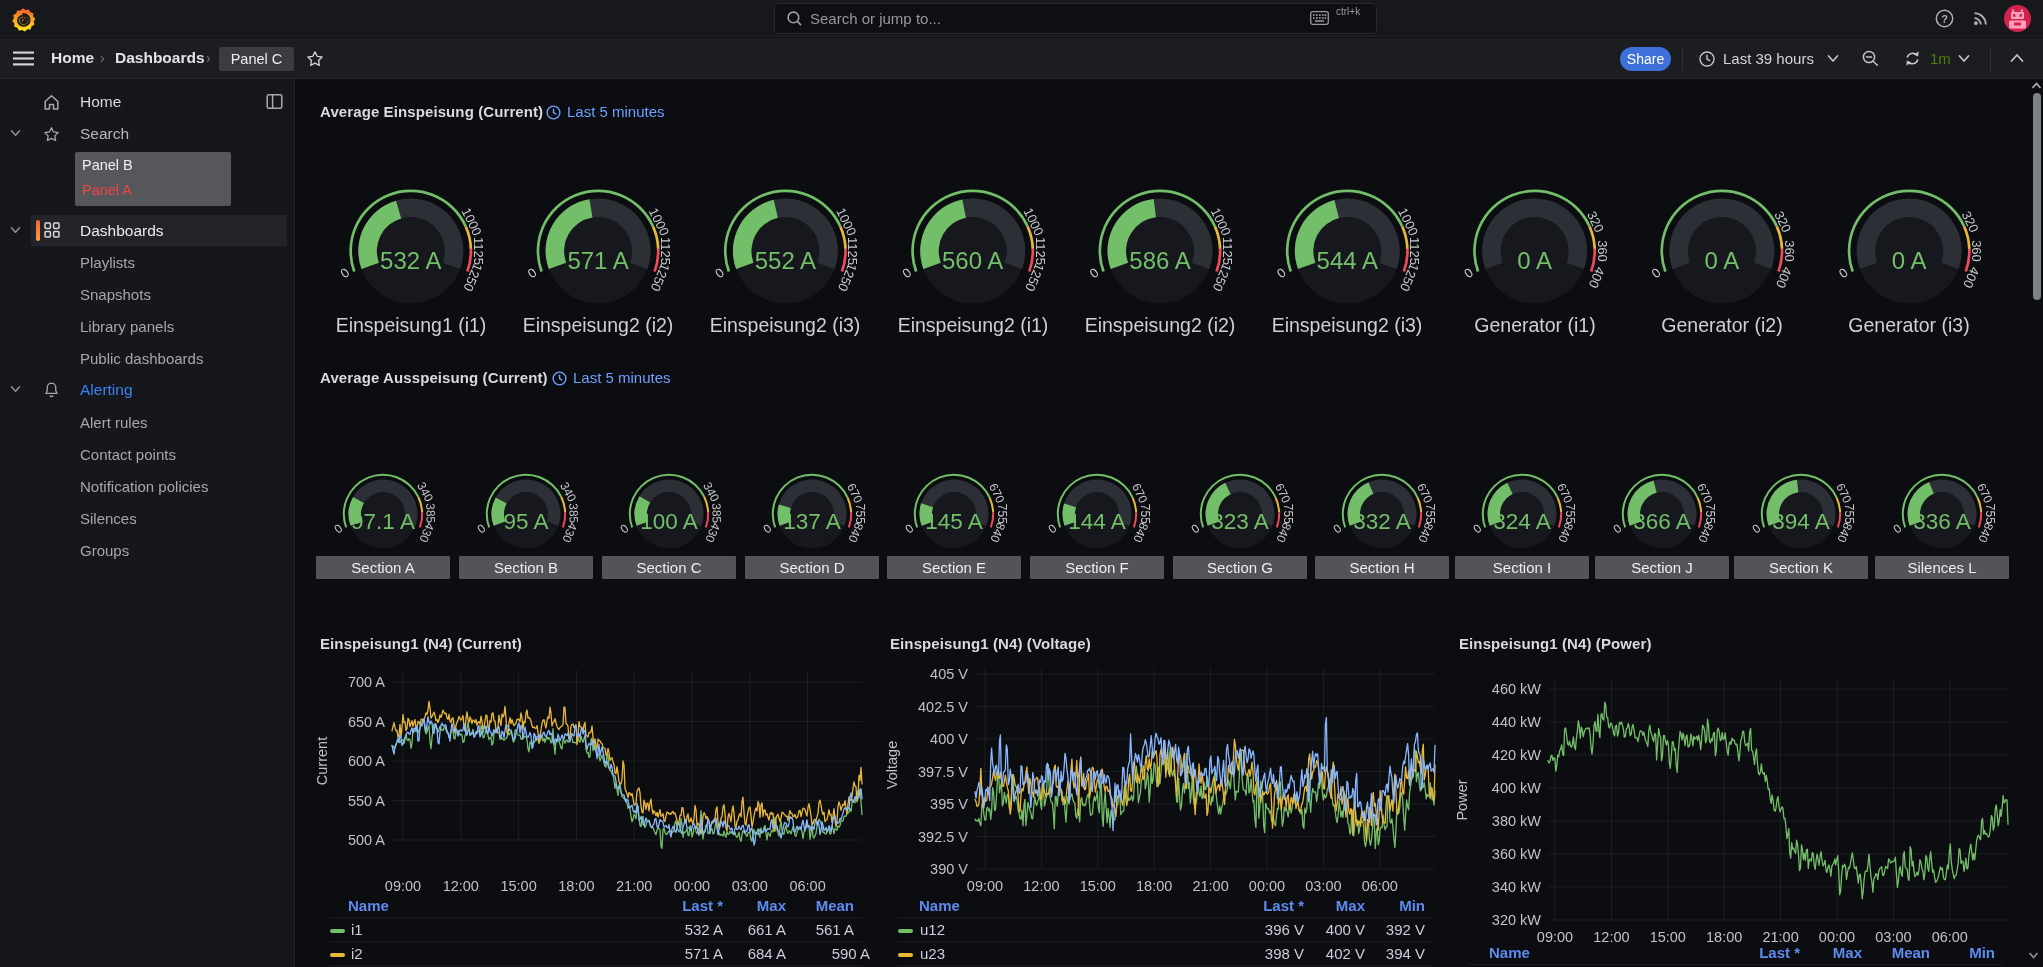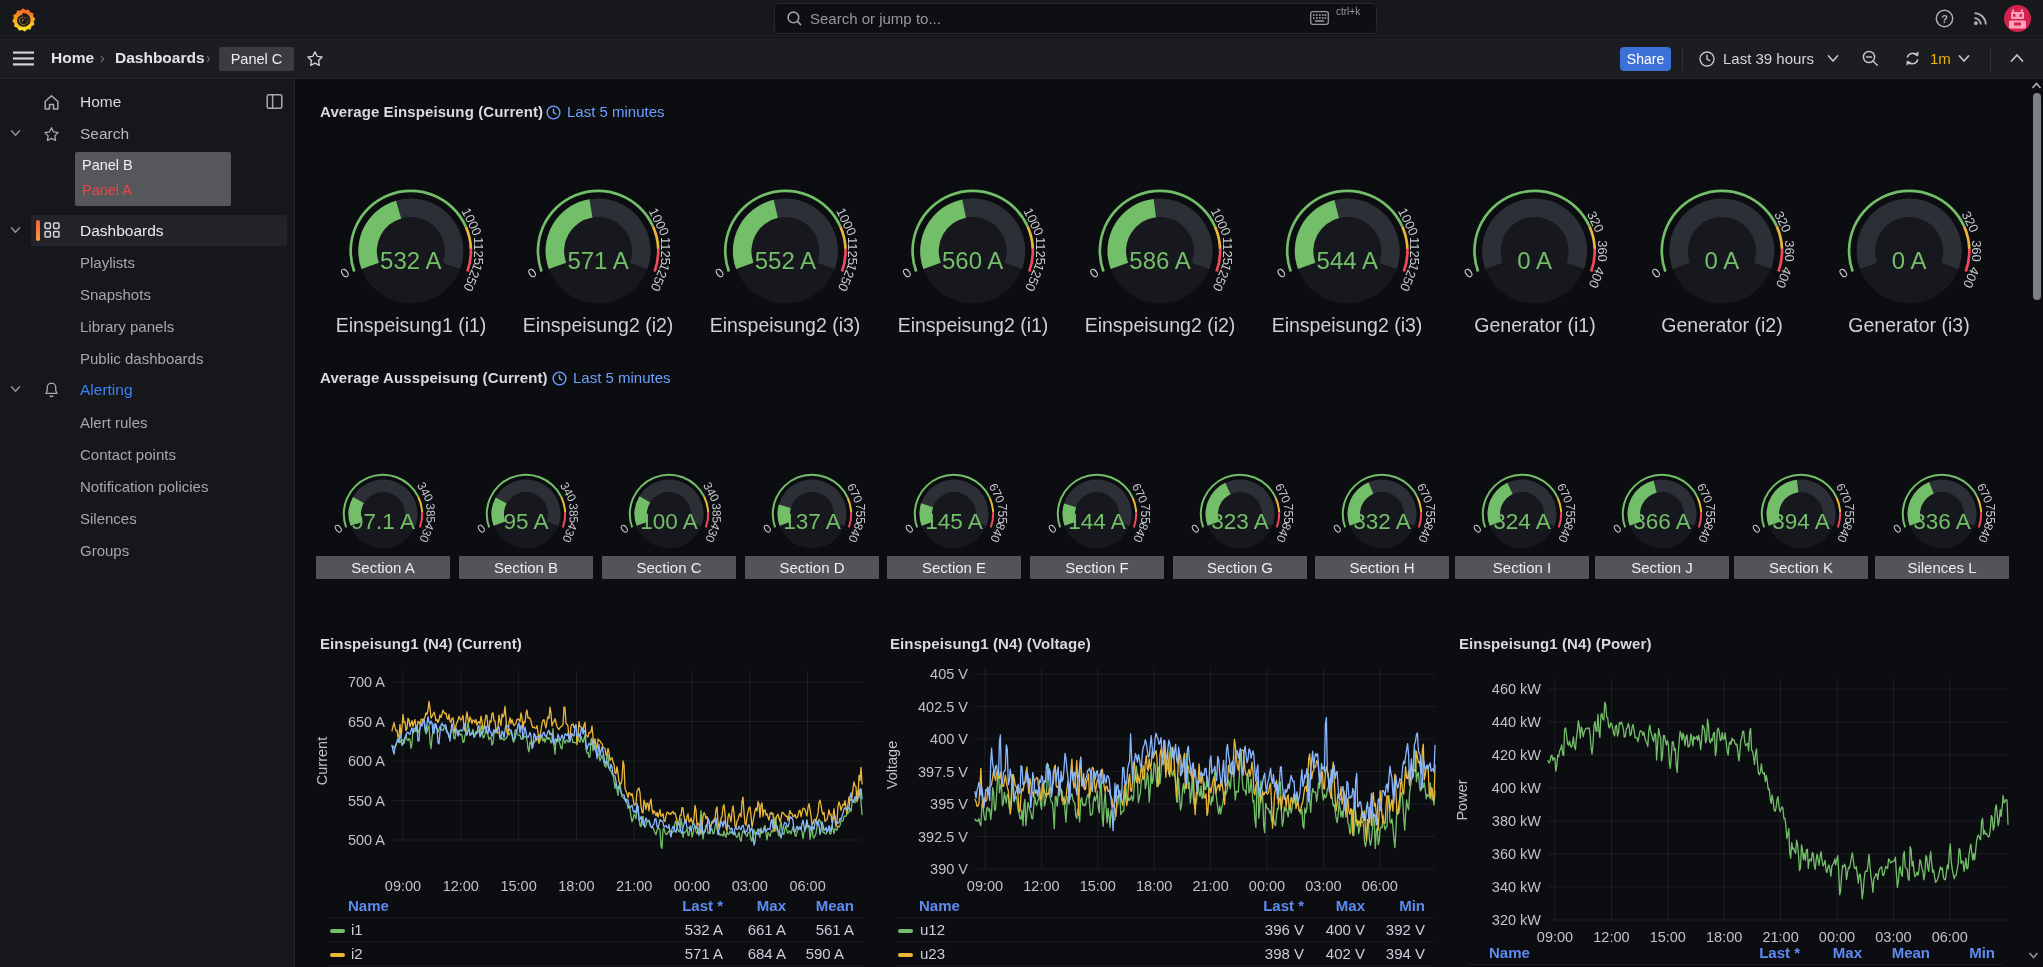--- a/index.html
+++ b/index.html
@@ -84,21 +84,21 @@
     </g>
   </svg>
 <div class="abs" style="left:51px;top:49px;font-size:15.5px;font-weight:700;color:#e3e4e6">Home</div>
 <div class="abs" style="left:100px;top:50px;font-size:14px;color:#74767c">›</div>
 <div class="abs" style="left:115px;top:49px;font-size:15.5px;font-weight:700;color:#e3e4e6">Dashboards</div>
 <div class="abs" style="left:206px;top:50px;font-size:14px;color:#74767c">›</div>
 <div class="abs" style="left:219px;top:47px;width:75px;height:24px;background:#3a3c41;border-radius:2px;color:#eceded;font-size:14.5px;text-align:center;line-height:24px">Panel C</div>
 <svg class="abs" style="left:306px;top:50px" width="18" height="18" viewBox="0 0 24 24">
 <path d="M12 2.5l2.9 5.9 6.5.9-4.7 4.6 1.1 6.5-5.8-3-5.8 3 1.1-6.5L2.6 9.3l6.5-.9z" fill="none" stroke="#cfd0d4" stroke-width="1.8" stroke-linejoin="round"></path>
   </svg>
-<div class="abs" style="left:1620px;top:47px;width:51px;height:24px;background:#3d71d9;border-radius:4px;color:#fff;font-size:14px;font-weight:500;text-align:center;line-height:24px">Share</div>
+<div class="abs" style="left:1620px;top:47px;width:51px;height:24px;background:#3d71d9;border-radius:12px;color:#fff;font-size:14px;font-weight:500;text-align:center;line-height:24px">Share</div>
 <div class="abs" style="left:1682px;top:47px;width:1px;height:24px;background:#2f3237"></div>
 <svg class="abs" style="left:1699px;top:51px" width="16" height="16" viewBox="0 0 16 16">
 <circle cx="8" cy="8" r="7" fill="none" stroke="#c2c4c9" stroke-width="1.4"></circle>
 <path d="M8 4.2 V8 L10.6 9.6" fill="none" stroke="#c2c4c9" stroke-width="1.4" stroke-linecap="round"></path>
   </svg>
 <div class="abs" style="left:1723px;top:50px;font-size:15px;color:#d4d5d8">Last 39 hours</div>
 <svg class="abs" style="left:1827px;top:54px" width="12" height="9" viewBox="0 0 12 9">
 <path d="M1.5 2 L6 7 L10.5 2" fill="none" stroke="#c2c4c9" stroke-width="1.7" stroke-linecap="round" stroke-linejoin="round"></path>
   </svg>
 <svg class="abs" style="left:1862px;top:50px" width="17" height="17" viewBox="0 0 17 17">
@@ -107,21 +107,21 @@
 <line x1="4.5" y1="7" x2="9.5" y2="7" stroke="#c2c4c9" stroke-width="1.5" stroke-linecap="round"></line>
   </svg>
 <svg class="abs" style="left:1904px;top:50px" width="17" height="17" viewBox="0 0 24 24">
 <g fill="none" stroke="#c2c4c9" stroke-width="2.2">
       <path d="M4.5 10.6 A 8 8 0 0 1 18.2 7.2"></path>
 <path d="M19.5 13.4 A 8 8 0 0 1 5.8 16.8"></path>
     </g>
 <path d="M20.6 2.2 L20 9.2 L13.5 6.4 Z" fill="#c2c4c9"></path>
 <path d="M3.4 21.8 L4 14.8 L10.5 17.6 Z" fill="#c2c4c9"></path>
   </svg>
-<div class="abs" style="left:1930px;top:50px;font-size:15px;font-weight:500;color:#eab308">1m</div>
+<div class="abs" style="left:1930px;top:50px;font-size:15px;font-weight:500;color:#4d7c0f">1m</div>
 <svg class="abs" style="left:1958px;top:54px" width="12" height="9" viewBox="0 0 12 9">
 <path d="M1.5 2 L6 7 L10.5 2" fill="none" stroke="#c2c4c9" stroke-width="1.7" stroke-linecap="round" stroke-linejoin="round"></path>
   </svg>
 <div class="abs" style="left:1990px;top:47px;width:1px;height:24px;background:#2f3237"></div>
 <svg class="abs" style="left:2010px;top:53px" width="14" height="10" viewBox="0 0 14 10">
 <path d="M1.5 8 L7 2 L12.5 8" fill="none" stroke="#c2c4c9" stroke-width="1.8" stroke-linecap="round" stroke-linejoin="round"></path>
   </svg>
 <div class="abs" style="left:0;top:79px;width:295px;height:888px;background:#16171b;border-right:1px solid #222429"></div>
 <svg class="abs" style="left:43px;top:94px" width="17" height="17" viewBox="0 0 17 17">
 <path d="M2.2 7.5 L8.5 1.8 L14.8 7.5 V15 H10.5 V10.5 H6.5 V15 H2.2 Z" fill="none" stroke="#a8aab0" stroke-width="1.5" stroke-linejoin="round"></path>
@@ -480,21 +480,21 @@
 <div class="legline" style="left:330px;top:917px;width:532px"></div>
 <div class="dash" style="left:330px;top:929px;background:#73bf69"></div>
 <div class="legtxt" style="left:351px;top:921px">i1</div>
 <div class="legnum" style="left:648px;top:921px;width:75px">532 A</div>
 <div class="legnum" style="left:726px;top:921px;width:60px">661 A</div>
 <div class="legnum" style="left:789px;top:921px;width:65px">561 A</div>
 <div class="dash" style="left:330px;top:953px;background:#eab839"></div>
 <div class="legtxt" style="left:351px;top:945px">i2</div>
 <div class="legnum" style="left:648px;top:945px;width:75px">571 A</div>
 <div class="legnum" style="left:726px;top:945px;width:60px">684 A</div>
-<div class="legnum" style="left:779px;top:945px;width:65px">590 A</div>
+<div class="legnum" style="left:805px;top:945px;width:65px">590 A</div>
 <div class="legline" style="left:330px;top:941px;width:532px"></div>
 <div class="legline" style="left:330px;top:965px;width:532px"></div>
 <svg class="abs" style="left:873px;top:660px" width="576" height="232" viewBox="0 0 576 232">
     <line x1="102" y1="14" x2="562" y2="14" stroke="rgba(204,204,220,0.085)"></line>
     <text x="95" y="14" fill="#c0c2c7" font-size="14.5" text-anchor="end" dominant-baseline="central">405 V</text>
     <line x1="102" y1="46.5" x2="562" y2="46.5" stroke="rgba(204,204,220,0.085)"></line>
     <text x="95" y="46.5" fill="#c0c2c7" font-size="14.5" text-anchor="end" dominant-baseline="central">402.5 V</text>
     <line x1="102" y1="79" x2="562" y2="79" stroke="rgba(204,204,220,0.085)"></line>
     <text x="95" y="79" fill="#c0c2c7" font-size="14.5" text-anchor="end" dominant-baseline="central">400 V</text>
     <line x1="102" y1="111.5" x2="562" y2="111.5" stroke="rgba(204,204,220,0.085)"></line>

